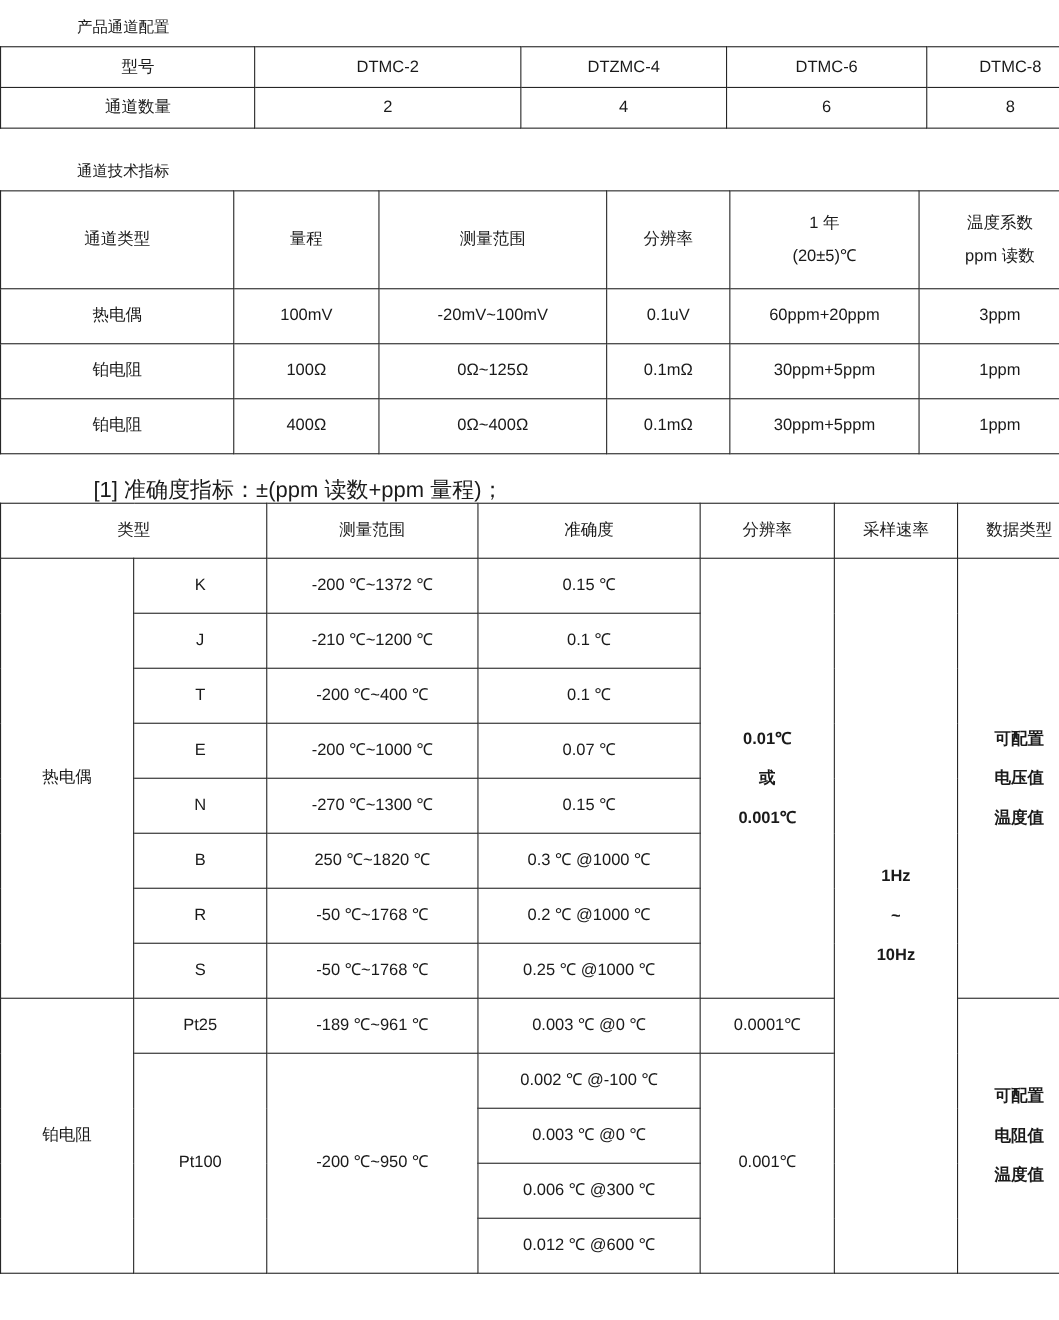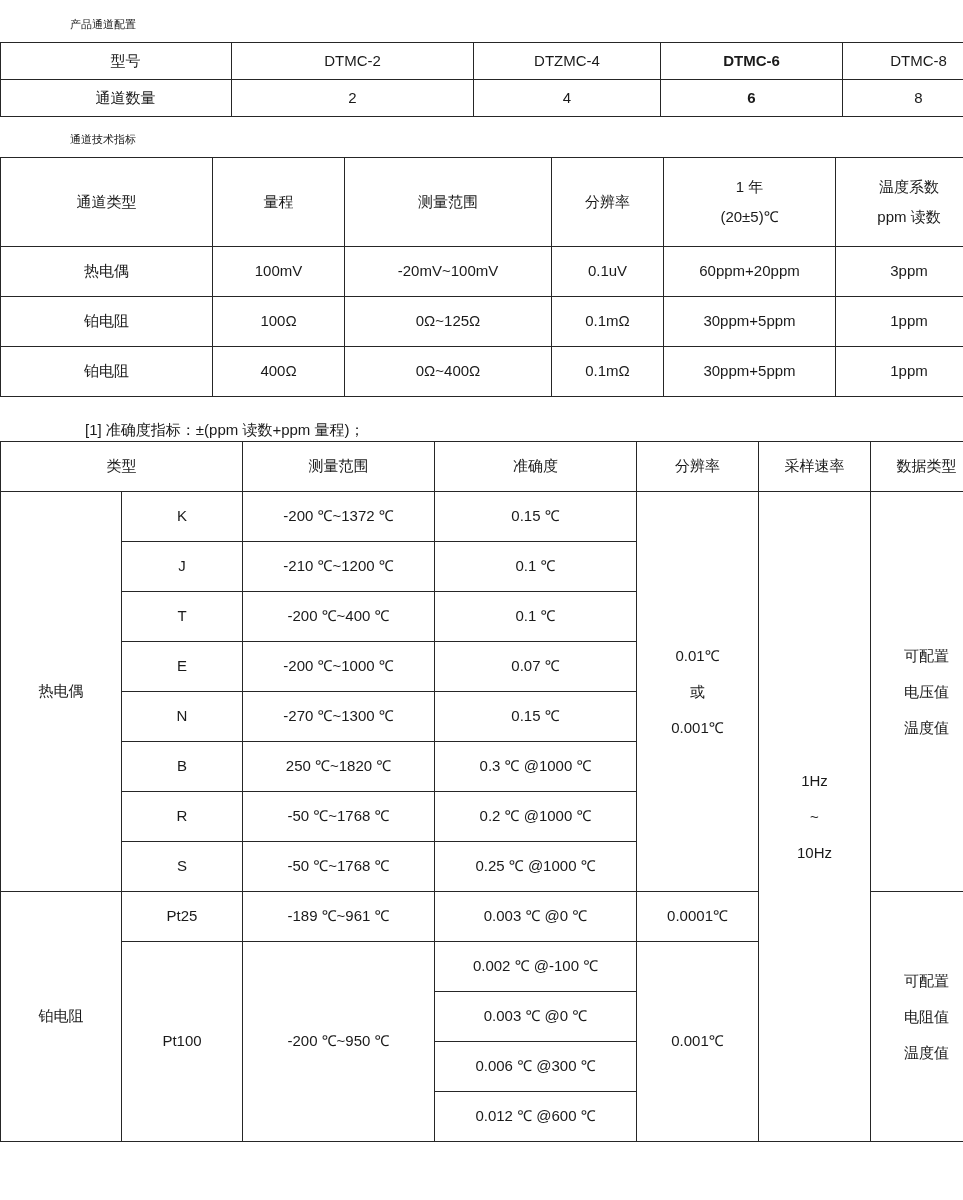--- a/index.html
+++ b/index.html
@@ -14,21 +14,21 @@
     color: #1a1a1a;
     -webkit-font-smoothing: antialiased;
   }
   .page {
     width: 963px;
     box-sizing: border-box;
     padding: 8px 0 10px 0;
     position: relative;
   }
   .section-title {
-    font-size: 11px;
+    font-size: 14px;
     line-height: 20px;
     margin: 6px 0 8px 70px;
     color: #1a1a1a;
   }
   table.grid {
     border-collapse: collapse;
     table-layout: fixed;
     margin: 0 auto;
     background: #fff;
   }
@@ -44,54 +44,54 @@
   }
   table.grid th, td.hd {
     font-weight: bold;
   }
   
   #t1 { width: 940px; }
   #t1 td { height: 32px; }
   #t1 .c0 { width: 205px; padding-left: 22px; }
   #t1 .c1 { width: 235px; }
   #t1 .c2 { width: 180px; border-radius: 13px; }
-  #t1 .c3 { width: 175px; font-weight: bold; }
+  #t1 .c3 { width: 175px; }
   #t1 .c4 { width: 145px; }
   
   #t2 { width: 940px; }
   #t2 .r-head td { height: 84px; }
   #t2 .r-body td { height: 45px; }
   #t2 .c0 { width: 205px; margin-left: 32px; }
   #t2 .c1 { width: 125px; }
   #t2 .c2 { width: 200px; }
   #t2 .c3 { width: 105px; }
   #t2 .c4 { width: 165px; }
   #t2 .c5 { width: 140px; }
   .two-line span { display: block; }
   .two-line span.l1 { margin-bottom: 10px; }
   
   .note {
-    font-size: 15px;
+    font-size: 20px;
     line-height: 22px;
     margin: 18px 0 0 85px;
     color: #1a1a1a;
   }
   .note.first { margin-top: 22px; }
   
   #t3 { width: 940px; }
   #t3 td { height: 45px; text-align: center; }
   #t3 .h0 { width: 235px; }
   #t3 .h1 { width: 185px; }
   #t3 .h2 { width: 195px; }
   #t3 .h3 { width: 115px; }
   #t3 .h4 { width: 105px; }
   #t3 .h5 { width: 105px; }
   #t3 .c-type { width: 150px; }
   #t3 .c-sub  { width: 85px; }
-  .stack span { display: block; line-height: 2.4; }
+  .stack span { display: block; line-height: 2.4; font-weight: bold; }
 </style>
 </head>
 <body>
 
 <div class="page">
 
   <div class="section-title">产品通道配置</div>
 
   <table class="grid" id="t1">
     <tbody>
@@ -105,21 +105,21 @@
       <tr>
         <td class="c0">通道数量</td>
         <td class="c1">2</td>
         <td class="c2">4</td>
         <td class="c3">6</td>
         <td class="c4">8</td>
       </tr>
     </tbody>
   </table>
 
-  <div class="section-title" style="margin-top:12px;">通道技术指标</div>
+  <div class="section-title" style="margin-top:28px;">通道技术指标</div>
 
   <table class="grid" id="t2">
     <tbody>
       <tr class="r-head">
         <td class="c0 hd">通道类型</td>
         <td class="c1 hd">量程</td>
         <td class="c2 hd">测量范围</td>
         <td class="c3 hd">分辨率</td>
         <td class="c4 hd two-line">
           <span class="l1">1 年</span>

